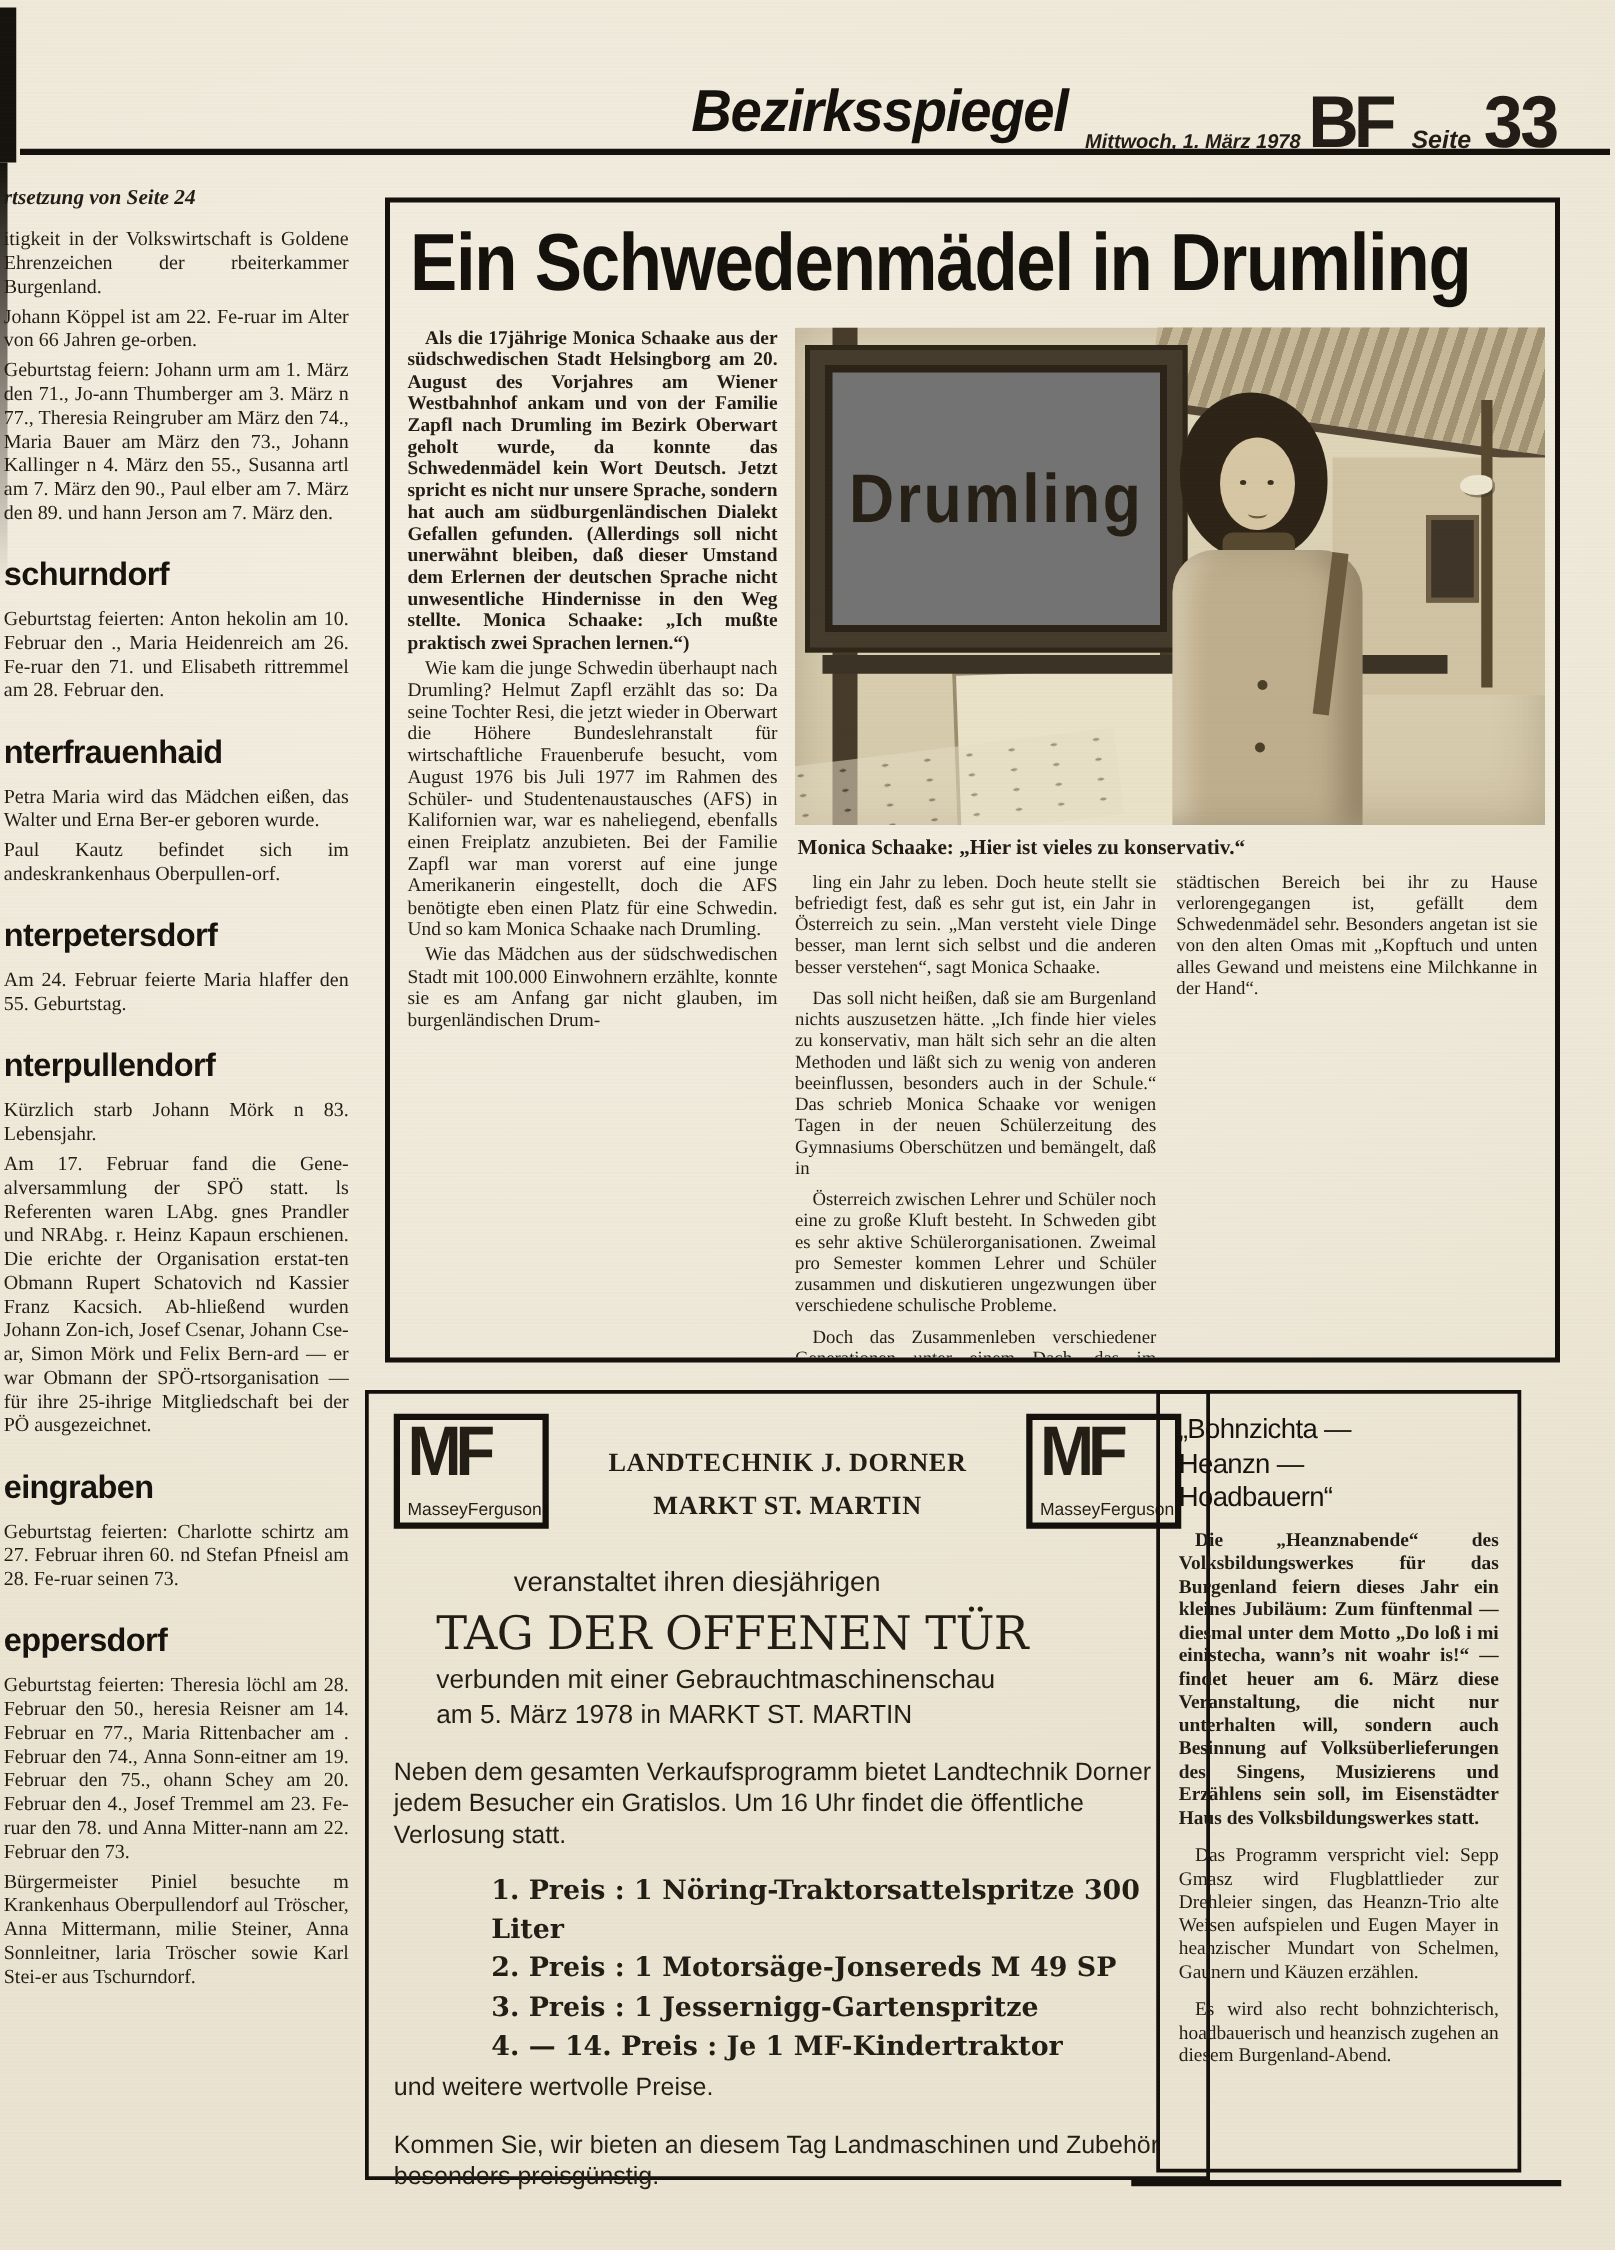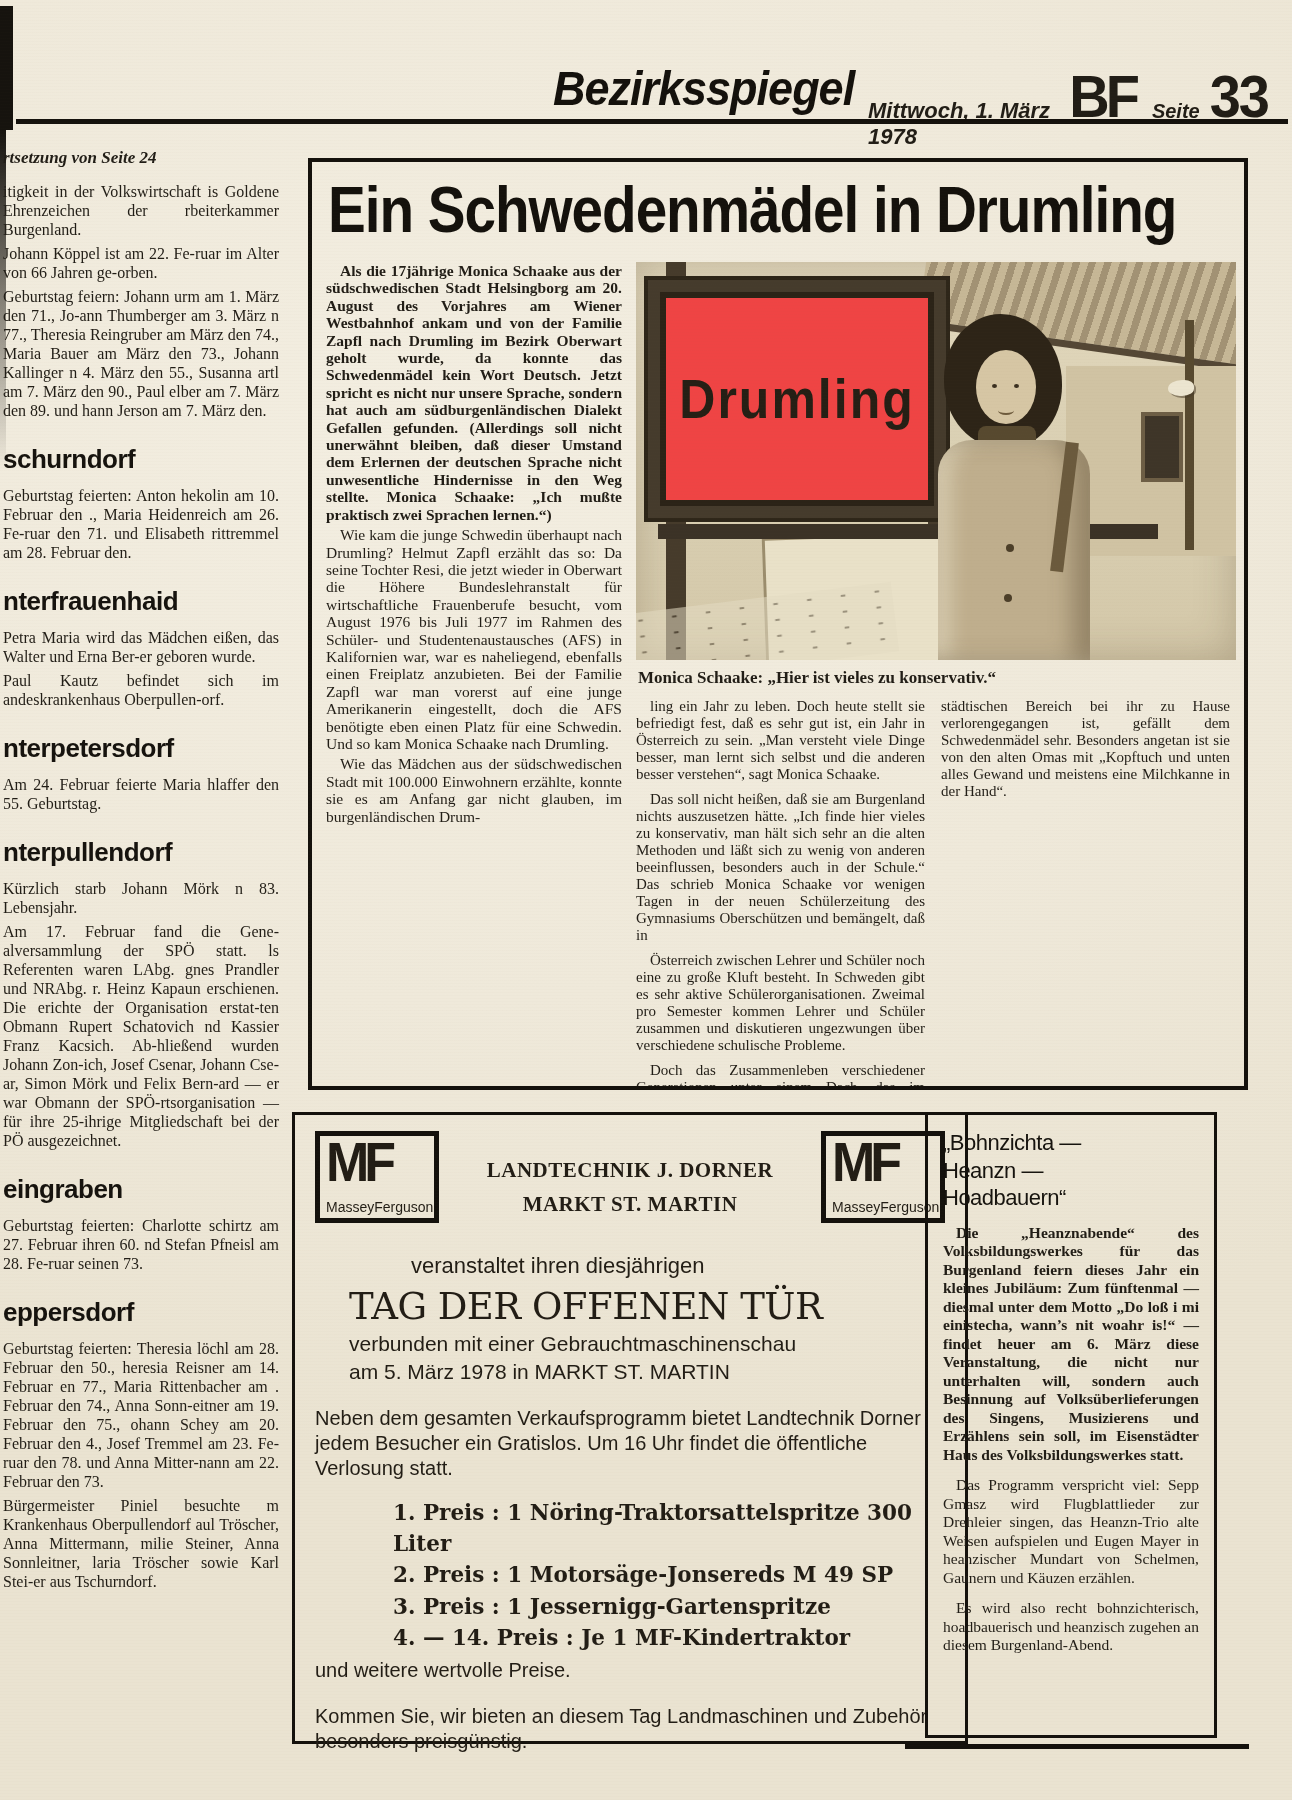--- a/index.html
+++ b/index.html
@@ -11,21 +11,21 @@
   .grain{position:absolute;inset:0;pointer-events:none;opacity:.5;
     background:repeating-linear-gradient(0deg, rgba(120,100,70,.03) 0 1px, transparent 1px 3px);}
   
   .corner-bar{position:absolute;left:0;top:6px;width:13px;height:124px;background:#16130e;}
   .corner-tail{position:absolute;left:0;top:130px;width:6px;height:340px;
     background:linear-gradient(#16130e 0%, rgba(22,19,14,0) 100%);}
   .masthead-title{position:absolute;left:553px;top:62px;
     font-family:"Liberation Sans",sans-serif;font-weight:bold;font-style:italic;
     font-size:45px;letter-spacing:-1px;color:#14110c;transform:scaleY(1.05);transform-origin:left top;}
   .masthead-right{position:absolute;left:868px;top:66px;width:400px;display:flex;align-items:baseline;}
-  .m-date{font-family:"Liberation Sans",sans-serif;font-style:italic;font-weight:bold;font-size:22px;letter-spacing:0;}
+  .m-date{font-family:"Liberation Sans",sans-serif;font-style:italic;font-weight:bold;font-size:16px;letter-spacing:0;}
   .m-bf{font-family:"Liberation Sans",sans-serif;font-weight:bold;font-size:56px;letter-spacing:-4px;
     margin-left:6px;transform:scaleY(1.05);transform-origin:left bottom;}
   .m-seite{font-family:"Liberation Sans",sans-serif;font-style:italic;font-weight:bold;font-size:20px;margin-left:16px;}
   .m-page{font-family:"Liberation Sans",sans-serif;font-weight:bold;font-size:56px;letter-spacing:-2px;
     margin-left:10px;transform:scaleY(1.05);transform-origin:left bottom;}
   .header-rule{position:absolute;left:16px;top:119px;width:1272px;height:5px;background:#14110c;}
   
   .left-col{position:absolute;left:3px;top:148px;width:276px;}
   .continuation{font-style:italic;font-weight:bold;font-size:17px;margin:0 0 14px 0;}
   .left-col p{font-size:16px;line-height:19px;text-align:justify;margin:0 0 5px 0;}
@@ -56,21 +56,21 @@
   .ph-house{position:absolute;left:430px;top:104px;width:175px;height:190px;background:#d0c3a3;}
   .ph-window{position:absolute;left:505px;top:150px;width:34px;height:62px;background:#3e3528;border:4px solid #6d5e45;}
   .ph-pole{position:absolute;left:549px;top:58px;width:9px;height:230px;background:#57492f;}
   .ph-stork{position:absolute;left:532px;top:118px;width:26px;height:16px;background:#ece5d0;
     border-radius:60% 40% 50% 50%;box-shadow:2px 2px 0 rgba(70,58,40,.5);}
   .ph-post-l{position:absolute;left:30px;top:0;width:20px;height:398px;background:#463b2b;}
   .ph-post-r{position:absolute;left:292px;top:240px;width:15px;height:158px;background:#463b2b;}
   .ph-rail{position:absolute;left:22px;top:262px;width:500px;height:15px;background:#3b3226;}
   .ph-sign-frame{position:absolute;left:8px;top:14px;width:306px;height:246px;box-sizing:border-box;
     background:#453b2c;border:4px solid #2e2619;padding:12px;}
-  .ph-sign{width:100%;height:100%;box-sizing:border-box;background:#ef4444;border:6px solid #2b2317;
+  .ph-sign{width:100%;height:100%;box-sizing:border-box;background:#737373;border:6px solid #2b2317;
     display:flex;align-items:center;justify-content:center;}
   .ph-sign-text{font-family:"Liberation Sans",sans-serif;font-weight:bold;font-size:50px;
     letter-spacing:2px;color:#251f15;transform:scaleY(1.1);}
   .ph-sign2{position:absolute;left:128px;top:272px;width:206px;height:130px;background:#e9e1c8;
     border:3px solid #9b8d6d;transform:rotate(-2deg);}
   .ph-snow{position:absolute;left:-10px;top:336px;width:270px;height:70px;transform:rotate(-7deg);
     background-color:#e4dcc3;
     background-image:radial-gradient(rgba(60,50,35,.8) 2px, transparent 3px);
     background-size:34px 16px;opacity:.55;}
   .ph-girl{position:absolute;left:300px;top:52px;width:165px;height:346px;}

